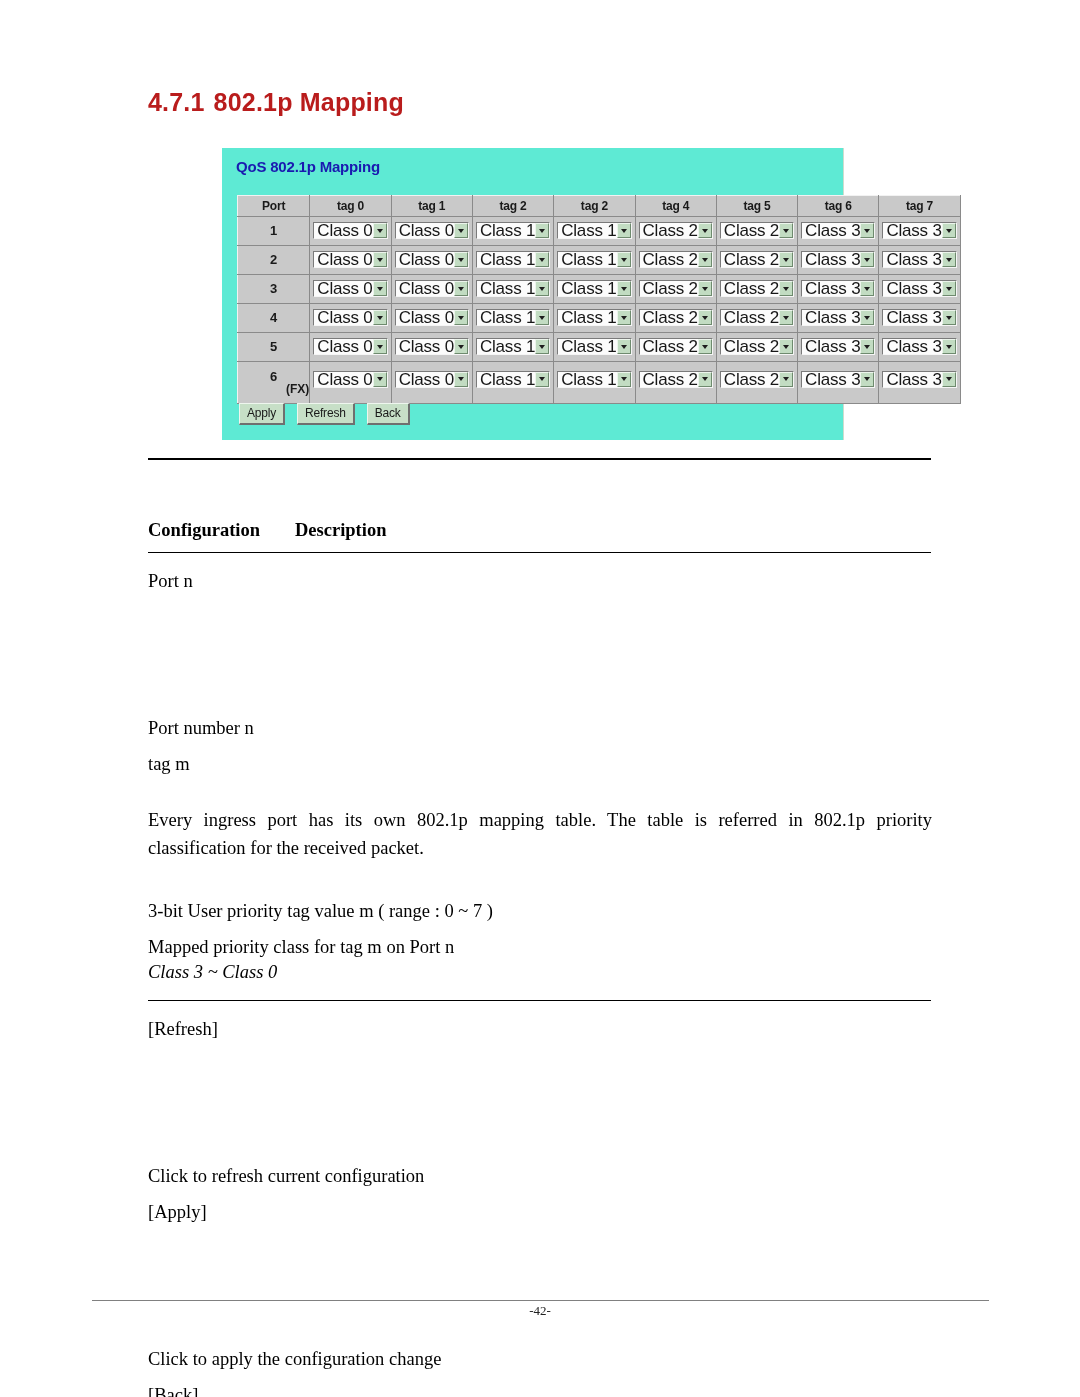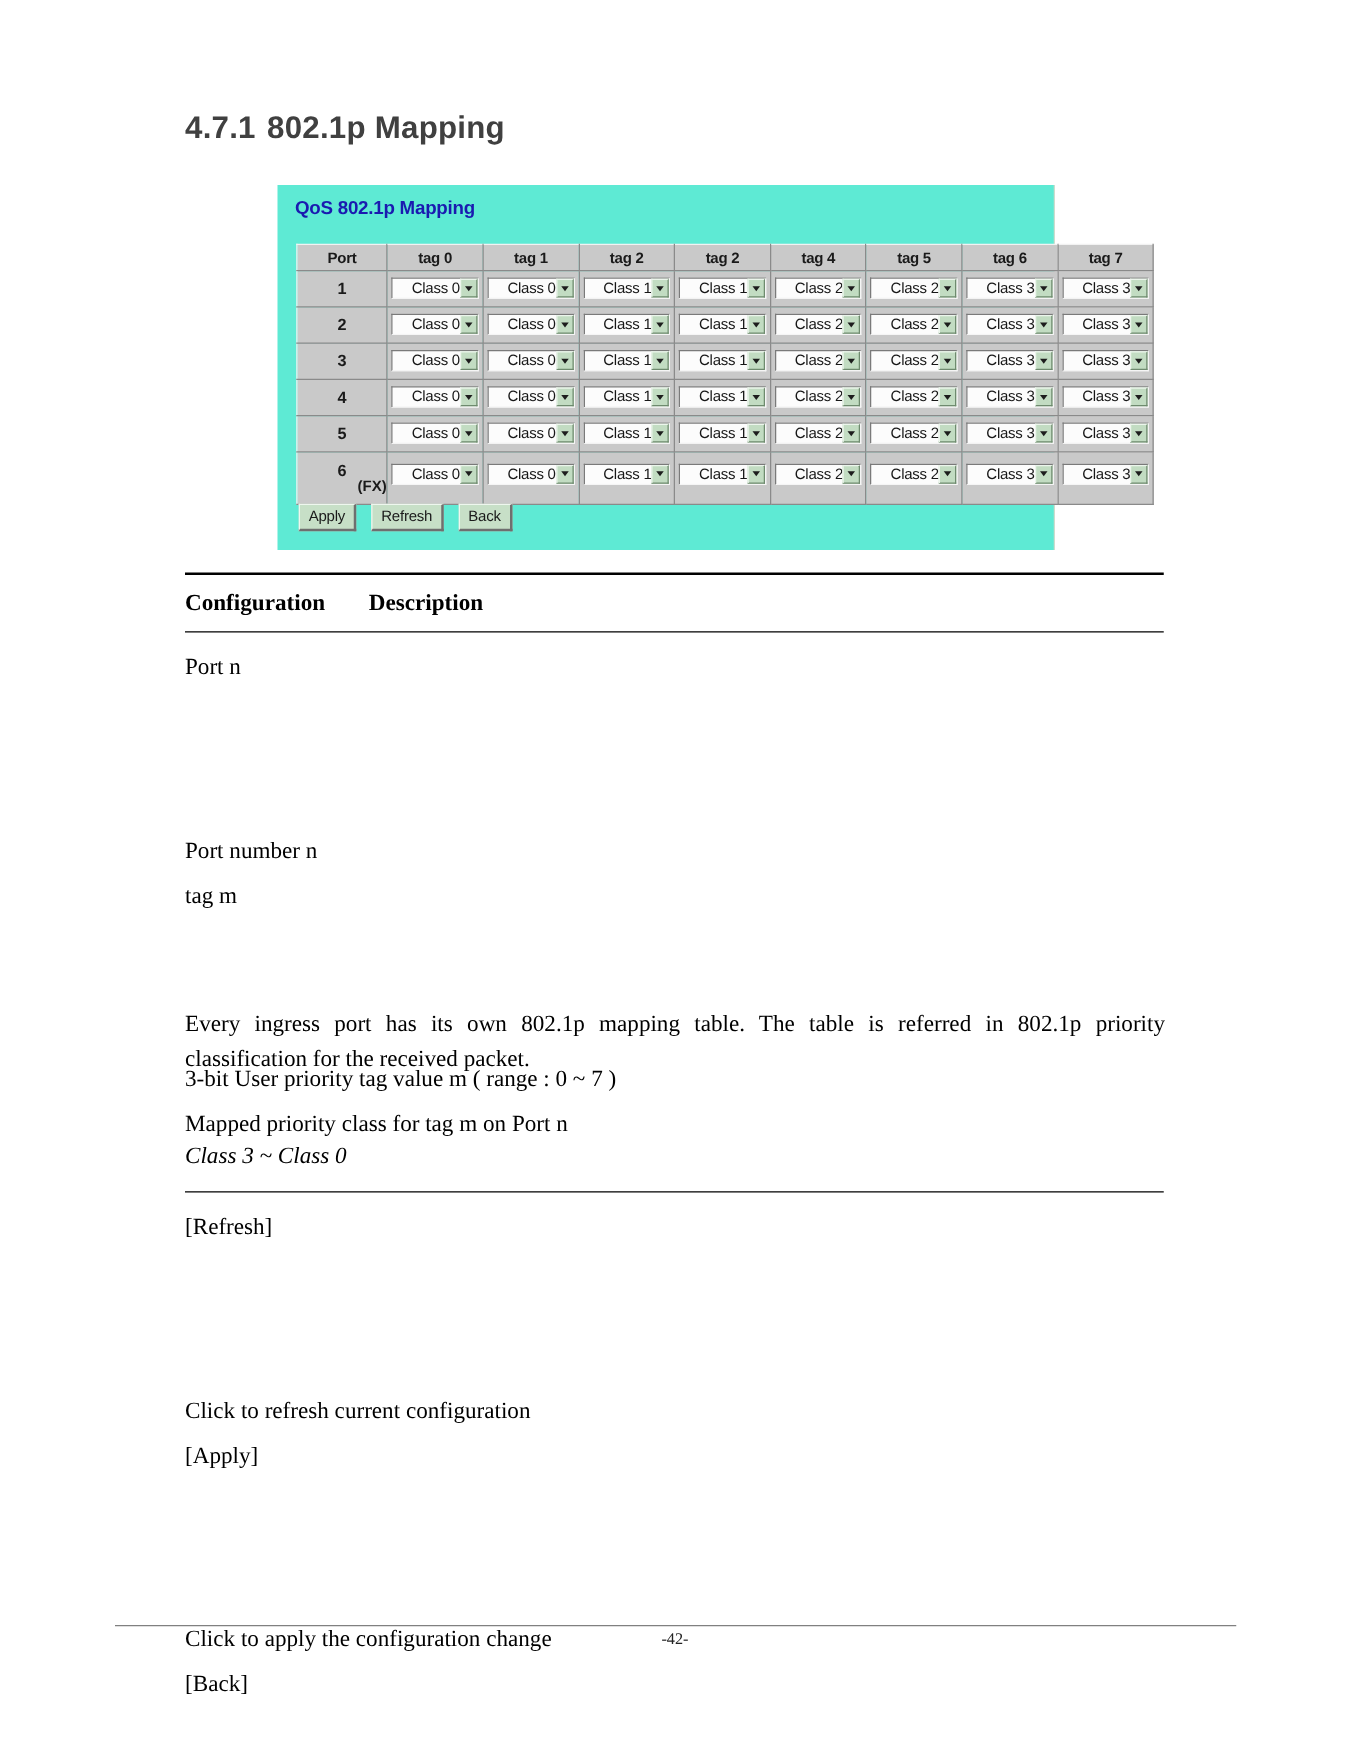--- a/index.html
+++ b/index.html
@@ -19,21 +19,21 @@
 
   
   .section-heading {
     position: absolute;
     left: 148px;
     top: 88px;
     font-family: "Liberation Sans", "DejaVu Sans", sans-serif;
     font-weight: bold;
     font-size: 25px;
     letter-spacing: 0.2px;
-    color: #404040;
+    color: #b91c1c;
     white-space: nowrap;
   }
   .section-heading .num { margin-right: 9px; }
 
   
   .device-panel {
     position: absolute;
     left: 222px;
     top: 148px;
     width: 622px;
@@ -113,25 +113,25 @@
     background: #fcfcfc;
     border-top: 1px solid #7a7a7a;
     border-left: 1px solid #7a7a7a;
     border-right: 1px solid #f5f5f5;
     border-bottom: 1px solid #f5f5f5;
     box-sizing: border-box;
     cursor: default;
   }
   .sel .sel-val {
     flex: 1 1 auto;
-    font-size: 12px;
+    font-size: 17px;
     line-height: 15px;
     color: #171717;
     text-align: left;
-    padding-left: 15px;
+    padding-left: 3px;
     letter-spacing: -0.2px;
     white-space: nowrap;
     overflow: hidden;
   }
   .sel .sel-arrow {
     flex: 0 0 14px;
     width: 14px;
     background: #c2dcc2;
     border-top: 1px solid #ecf5ec;
     border-left: 1px solid #ecf5ec;
@@ -190,20 +190,21 @@
   .rule-thin {
     height: 0;
     border-top: 1.4px solid #000000;
     width: 100%;
   }
   .desc-head {
     display: flex;
     padding: 13px 0 11px 0;
     font-weight: bold;
     font-size: 18.5px;
+    margin-top: 47px;
   }
   .desc-row {
     display: flex;
     padding: 6px 0 5px 0;
     font-size: 18.5px;
     line-height: 25px;
     flex-direction: column;
   }
   .desc-c1 { flex: 0 0 147px; }
   .desc-c2 { flex: 1 1 auto; }

